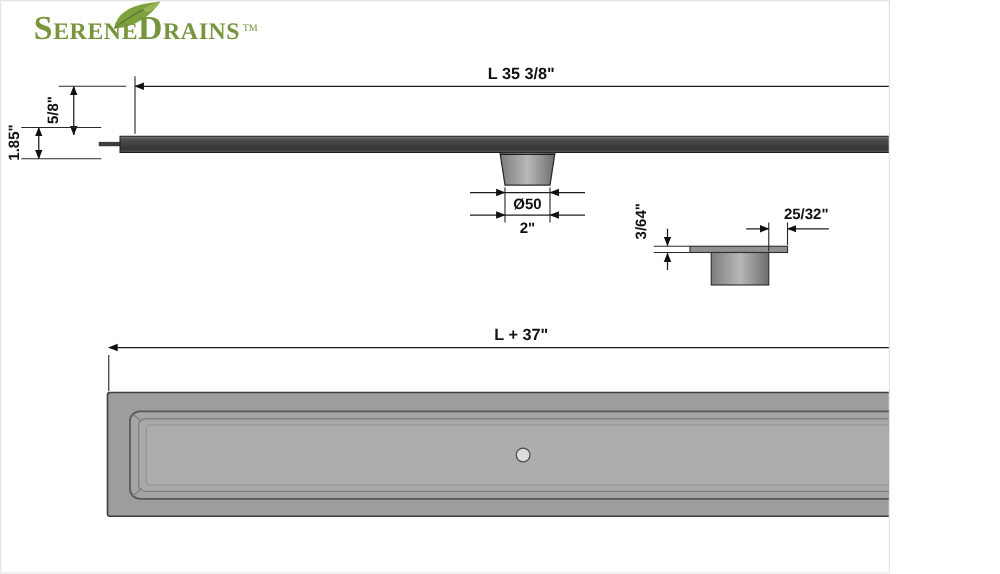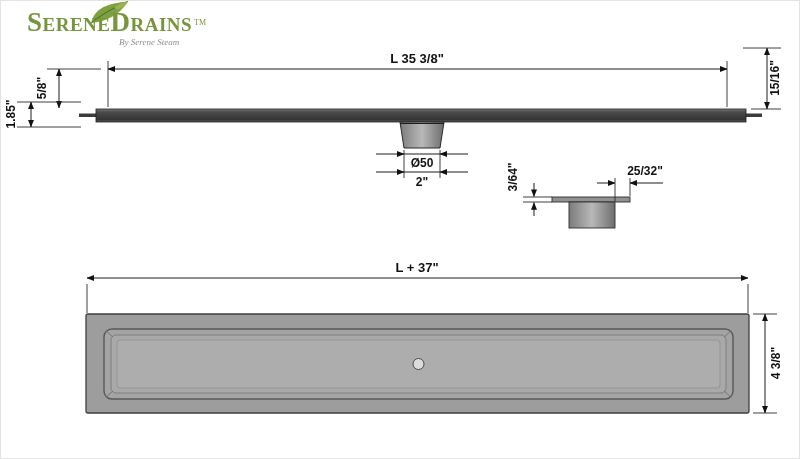--- a/index.html
+++ b/index.html
@@ -1,17 +1,17 @@
 <!DOCTYPE html>
 <html><head>
 <meta charset="utf-8">
 <style>
   html,body{margin:0;padding:0;background:#fff;}
   .canvas{
-    position:relative;width:800px;height:459px;background:#ffffff;
+    position:relative;width:712px;height:459px;background:#ffffff;
     border:1px solid #e4e4e4;box-sizing:border-box;overflow:hidden;
     font-family:"Liberation Sans",sans-serif;
   }
   .drawing{position:absolute;left:0;top:0;}
   .dim-label{
     font-family:"Liberation Sans",sans-serif;
     font-size:12px;font-weight:bold;fill:#111;
   }
   .dim-label-lg{
     font-family:"Liberation Sans",sans-serif;
@@ -39,21 +39,20 @@
 
   <div class="logo">
     <svg class="leaf" width="42" height="20" viewBox="0 0 42 20">
       <path d="M1,18 C6,4 20,1 40,2 C31,14 14,19.5 1,18 Z" fill="#7fa03e"></path>
       <path d="M1,18 C11,12 26,6 40,2" stroke="#55722a" stroke-width="1" fill="none"></path>
       <path d="M26,6 C31,3 36,2.5 40,2 C38,6 33,8.5 28,8.5 Z" fill="#97b455"></path>
     </svg>
     <div class="brand-line">
       <span class="brand">SereneDrains</span><sup class="tm">TM</sup>
     </div>
-    <div class="tagline">By Serene Steam</div>
   </div>
 
   <svg class="drawing" width="800" height="459" viewBox="0 0 800 459">
     <defs>
       <linearGradient id="barGrad" x1="0" y1="0" x2="0" y2="1">
         <stop offset="0" stop-color="#7c7c7c"></stop>
         <stop offset="0.22" stop-color="#4c4c4c"></stop>
         <stop offset="0.8" stop-color="#353535"></stop>
         <stop offset="1" stop-color="#585858"></stop>
       </linearGradient>

